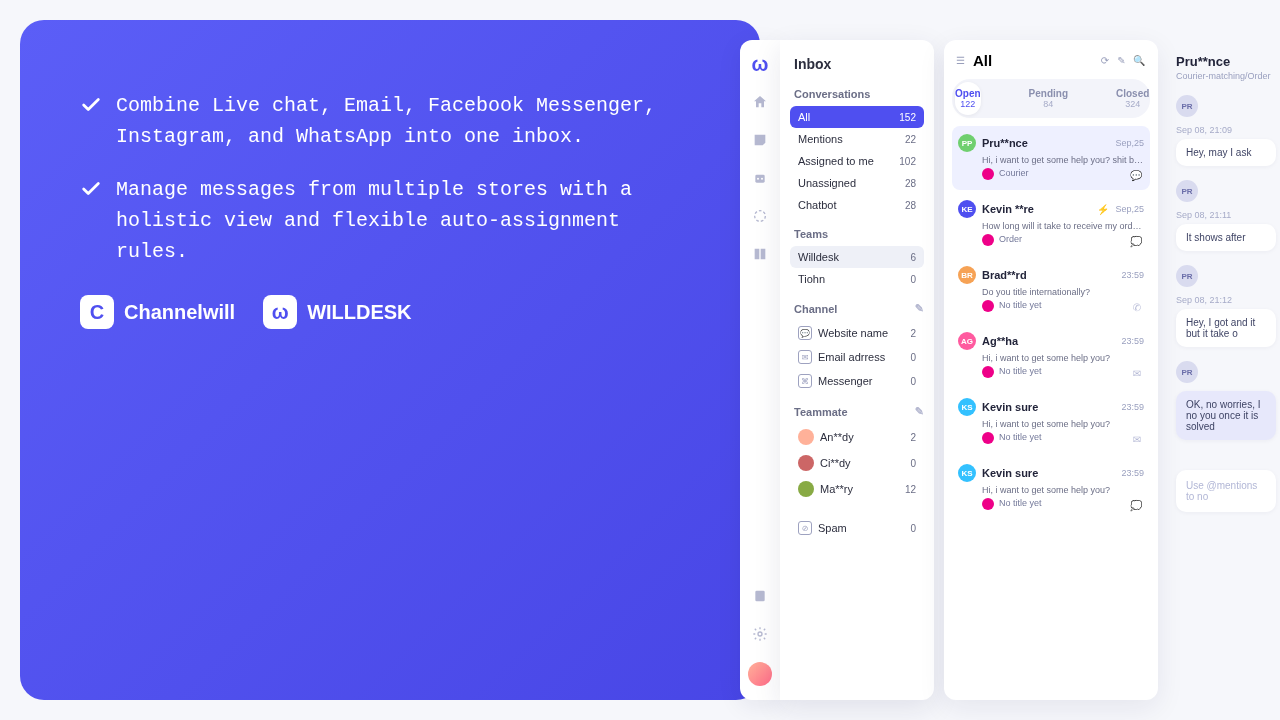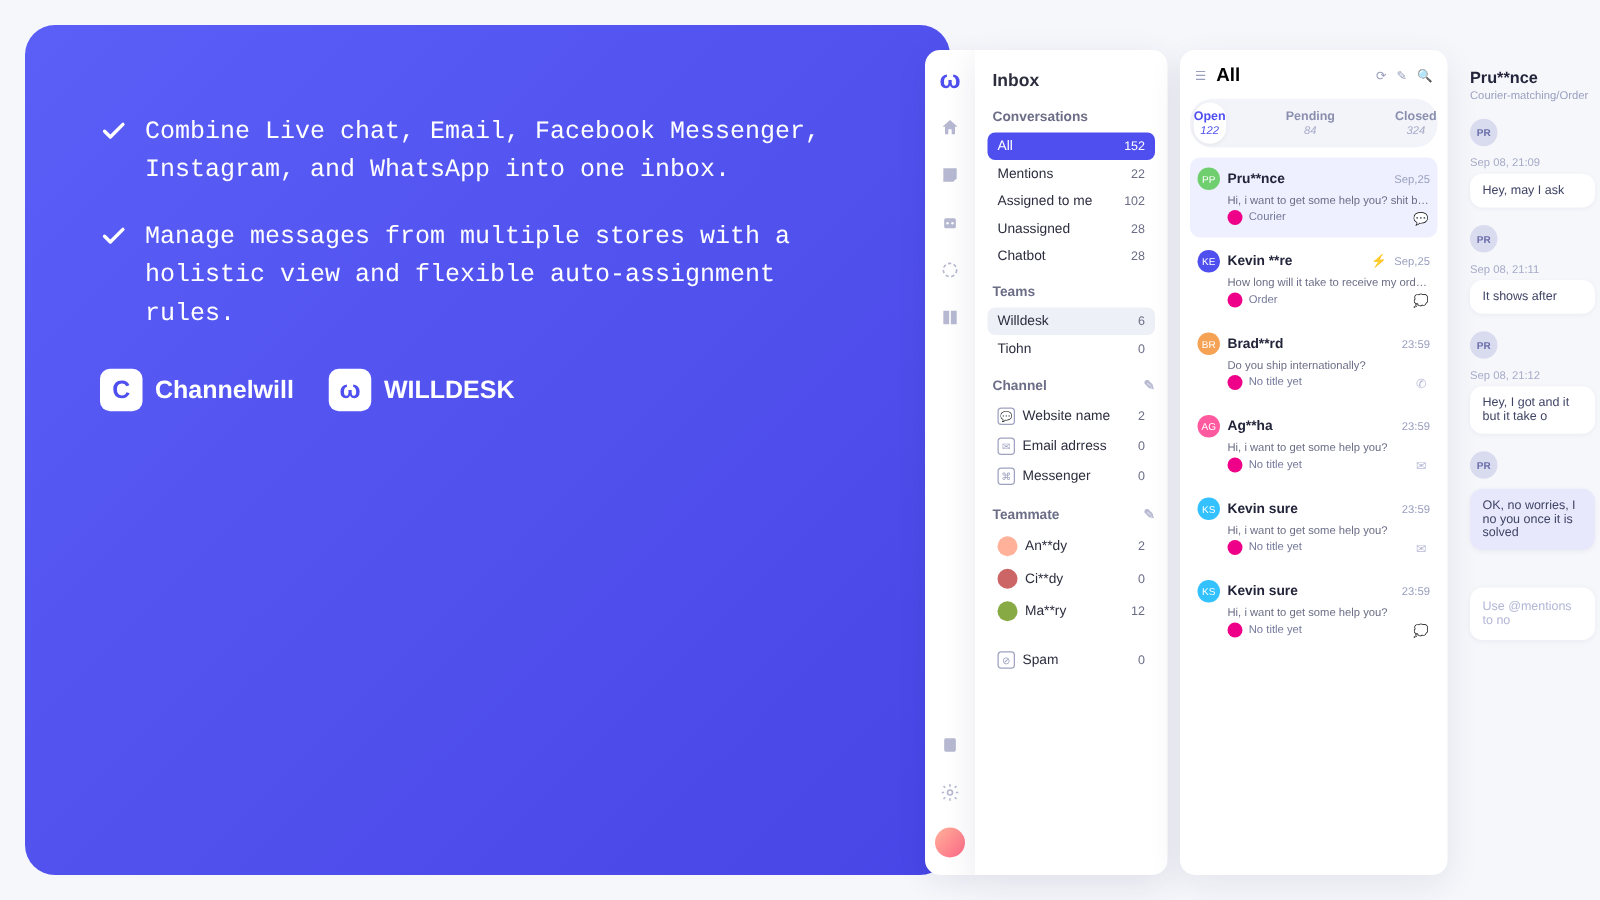--- a/index.html
+++ b/index.html
@@ -35,28 +35,28 @@
 .chan-ic { width: 14px; height: 14px; border: 1.2px solid #9ea2c0; border-radius: 3px; display: flex; align-items: center; justify-content: center; font-size: 8px; color: #9ea2c0; }
 
 .threads { width: 214px; background: #fff; border-radius: 12px; box-shadow: 0 8px 28px rgba(30,30,80,.08); padding: 12px 8px; font-size: 10px; margin-right: 8px; }
 .threads .hdr { display: flex; align-items: center; gap: 8px; padding: 0 4px 10px; }
 .threads .hdr .ttl { font-size: 15px; font-weight: 800; flex: 1; }
 .threads .hdr .tb { color: #999fbb; }
 .threads .hdr .tb.search { color: #4f4ff0; }
 .tabs { display: flex; background: #f3f4fa; border-radius: 18px; padding: 3px; margin-bottom: 8px; gap: 48px; }
 .tab { flex: 1; text-align: center; padding: 6px 0; border-radius: 16px; cursor: pointer; }
 .tab .tl { font-size: 10px; font-weight: 700; color: #8a8fae; }
-.tab .tc { font-size: 9px; color: #a6abc8; font-style: italic; }
+.tab .tc { font-size: 9px; color: #a6abc8; }
 .tab.on { background: #fff; box-shadow: 0 1px 4px rgba(0,0,0,.06); }
 .tab.on .tl { color: #4f4ff0; }
 .tab.on .tc { color: #4f4ff0; }
 .ticket { padding: 8px 6px; border-radius: 8px; margin-bottom: 2px; cursor: pointer; position: relative; }
 .ticket.sel { background: #eef0ff; }
 .ticket .r1 { display: flex; align-items: center; gap: 6px; }
-.ticket .av { width: 18px; height: 18px; border-radius: 50%; font-size: 8px; color: #fff; display: flex; align-items: center; justify-content: center; font-weight: 400; flex-shrink: 0; }
+.ticket .av { width: 18px; height: 18px; border-radius: 50%; font-size: 8px; color: #fff; display: flex; align-items: center; justify-content: center; font-weight: 700; flex-shrink: 0; }
 .ticket .nm { font-size: 11px; font-weight: 700; color: #22243a; flex: 1; white-space: nowrap; overflow: hidden; text-overflow: ellipsis; }
 .ticket .dt { font-size: 9px; color: #9aa0bf; }
 .ticket .pv { font-size: 9px; color: #6b6e86; margin: 3px 0 3px 24px; white-space: nowrap; overflow: hidden; text-overflow: ellipsis; }
 .ticket .r3 { display: flex; align-items: flex-start; gap: 5px; margin-left: 24px; }
 .ticket .tinyav { width: 12px; height: 12px; border-radius: 50%; background: #e08; }
 .ticket .tag { font-size: 9px; color: #74799a; }
 .ticket .chic { margin-left: auto; width: 14px; height: 14px; border-radius: 3px; display: flex; align-items: center; justify-content: center; }
 .bolt { color: #ff5a4f; font-size: 10px; }
 
 .convo { flex: 1; padding: 14px 4px 14px 10px; font-size: 10px; color: #5a5e7d; overflow: hidden; }
@@ -281,21 +281,21 @@
             <span class="tag">Order</span>
             <span class="chic" style="color:#b6bad6">💭</span>
           </div>
         </div>
         <div class="ticket">
           <div class="r1">
             <span class="av" style="background:#f6a255">BR</span>
             <span class="nm">Brad**rd</span>
             <span class="dt">23:59</span>
           </div>
-          <div class="pv">Do you ship internationally?</div>
+          <div class="pv">Do you title internationally?</div>
           <div class="r3">
             <span class="tinyav"></span>
             <span class="tag">No title yet</span>
             <span class="chic" style="color:#b6bad6">✆</span>
           </div>
         </div>
         <div class="ticket">
           <div class="r1">
             <span class="av" style="background:#ff5a9f">AG</span>
             <span class="nm">Ag**ha</span>

